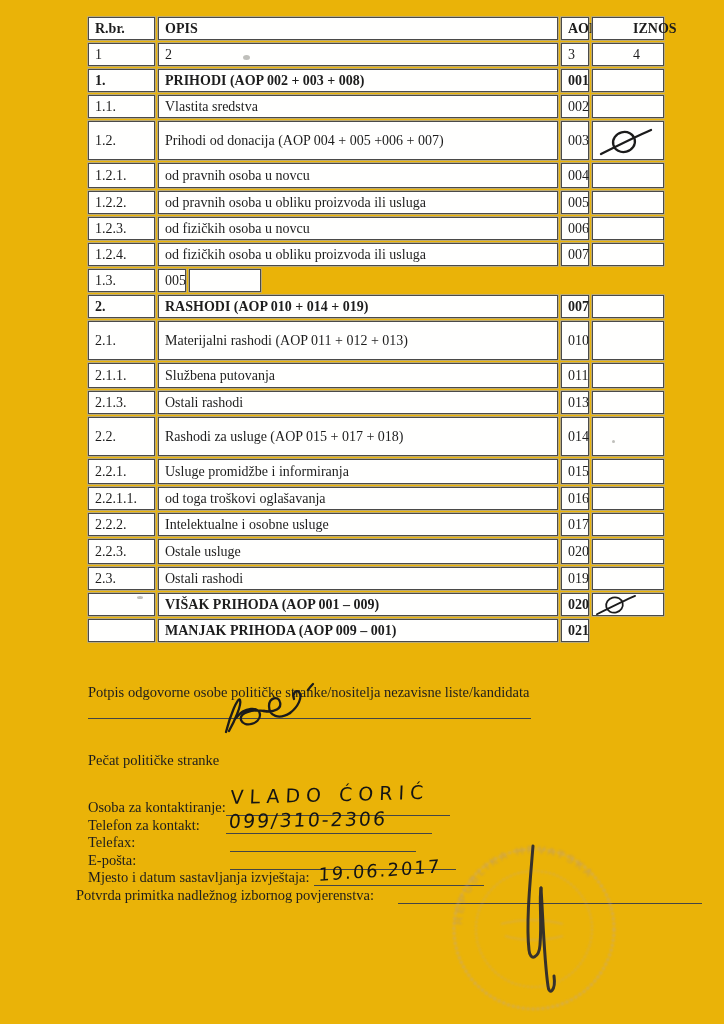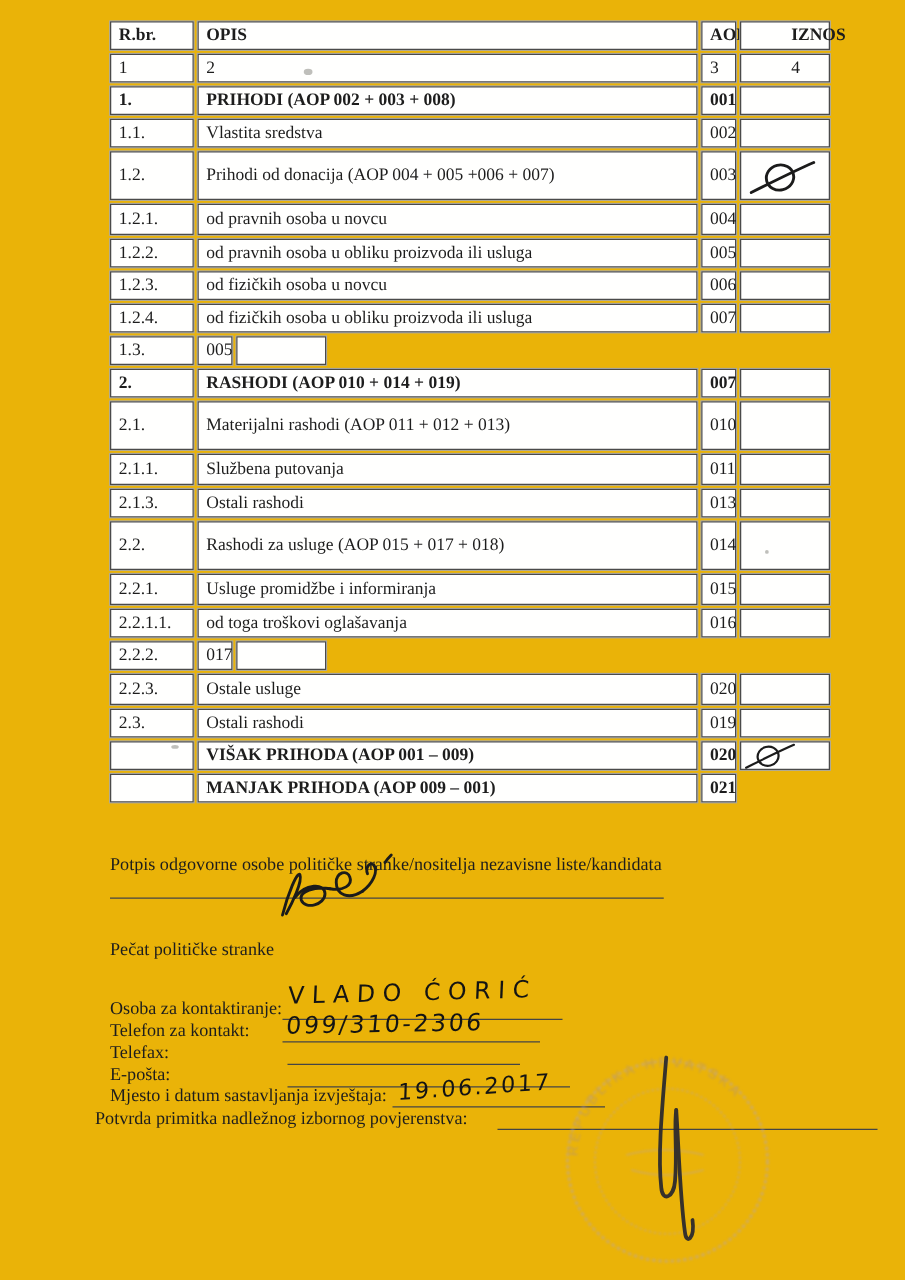--- a/index.html
+++ b/index.html
@@ -147,20 +147,21 @@
         <div class="cell c-iznos"></div>
       </div>
       <div class="trow">
         <div class="cell c-rbr">2.2.1.1.</div>
         <div class="cell c-opis">od toga troškovi oglašavanja</div>
         <div class="cell c-aop">016</div>
         <div class="cell c-iznos"></div>
       </div>
       <div class="trow">
         <div class="cell c-rbr">2.2.2.</div>
+        <div class="cell c-opis">Intelektualne i osobne usluge</div>
         <div class="cell c-aop">017</div>
         <div class="cell c-iznos"></div>
       </div>
       <div class="trow mid">
         <div class="cell c-rbr">2.2.3.</div>
         <div class="cell c-opis">Ostale usluge</div>
         <div class="cell c-aop">020</div>
         <div class="cell c-iznos"></div>
       </div>
       <div class="trow">

